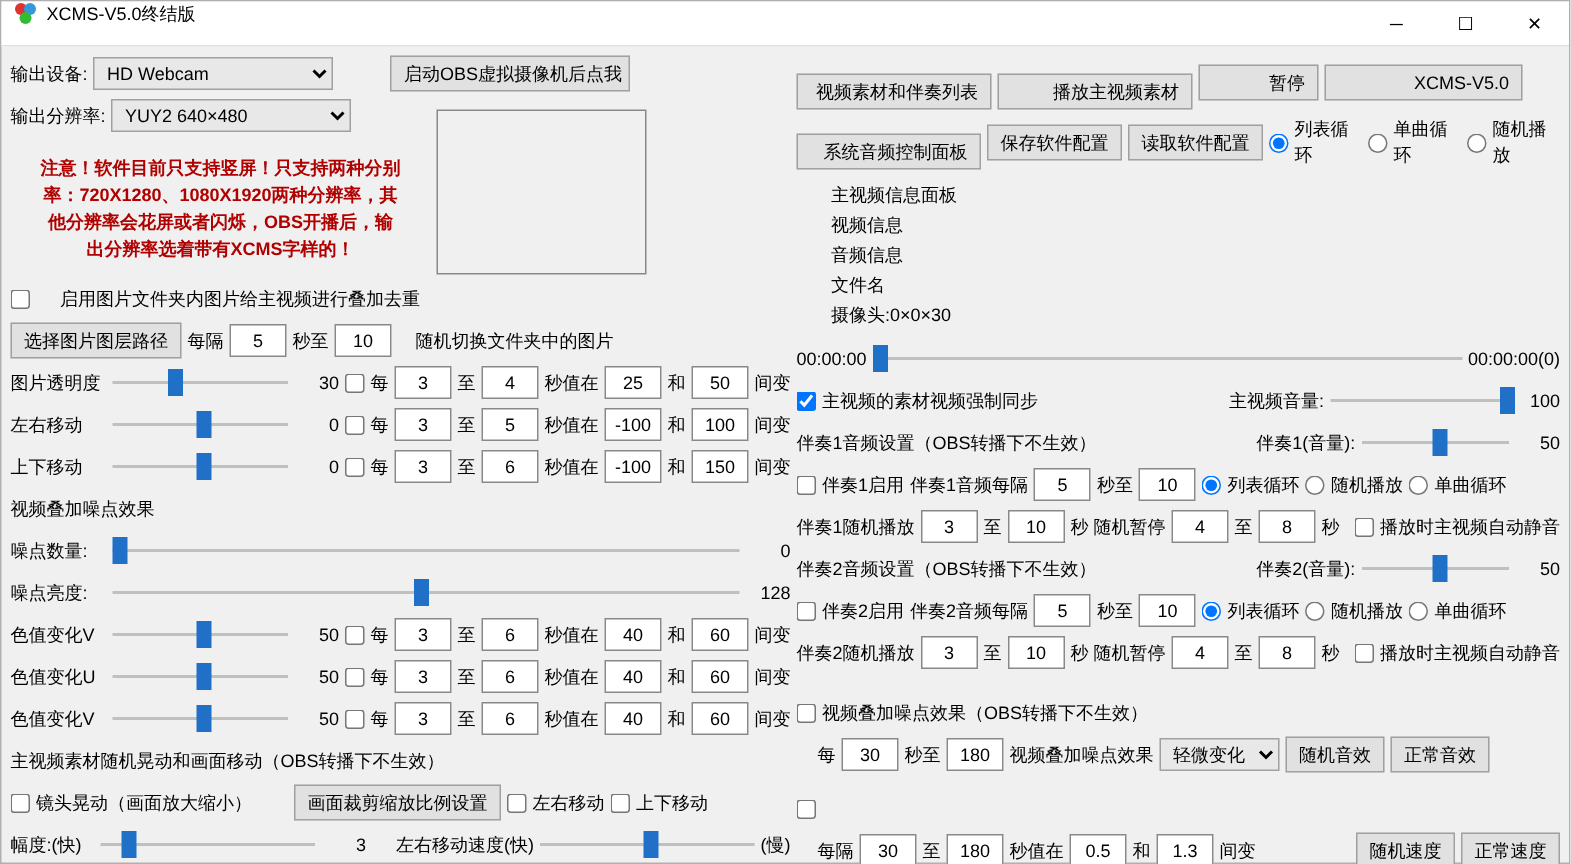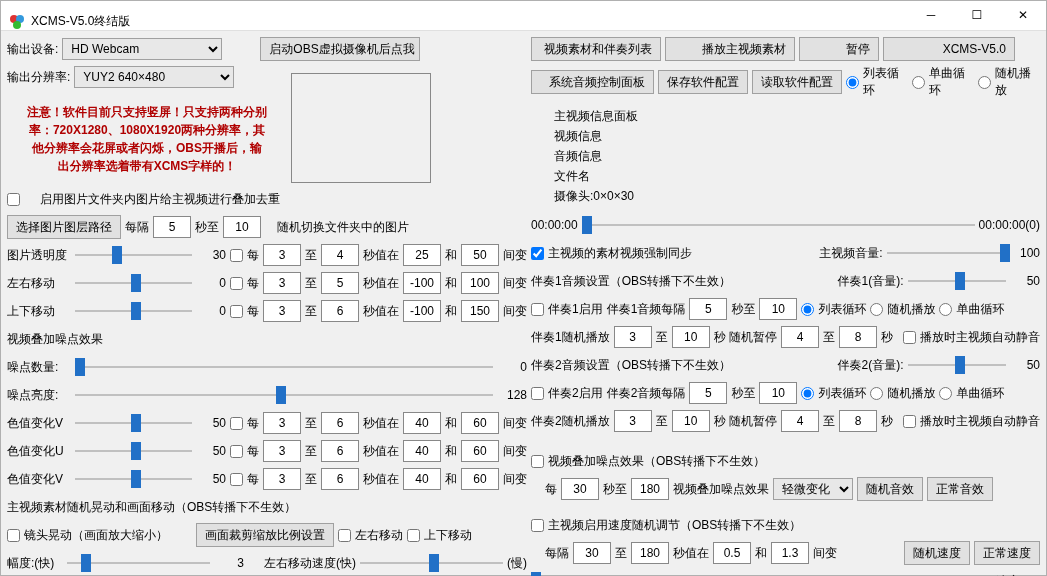--- a/index.html
+++ b/index.html
@@ -1,30 +1,30 @@
 <!DOCTYPE html>
 <html><head>
 <meta charset="utf-8">
 <style>
 * { box-sizing: border-box; margin: 0; padding: 0; }
 body { font-family: "Microsoft YaHei", SimSun, sans-serif; font-size: 12px; background: #f0f0f0; color: #000; user-select: none; }
 .window { width: 1047px; height: 576px; background: #f0f0f0; border: 1px solid #b0b0b0; display: flex; flex-direction: column; }
-.titlebar { height: 30px; background: #fff; display: flex; align-items: flex-end; padding-left: 8px; border-bottom: 1px solid #e0e0e0; }
+.titlebar { height: 30px; background: #fff; display: flex; align-items: flex-start; padding-left: 8px; border-bottom: 1px solid #e0e0e0; }
 .titlebar .icon { width: 16px; height: 16px; margin-right: 6px; }
 .titlebar .title { flex: 1; font-size: 12px; }
 .titlebar .ctrl { width: 46px; height: 30px; display: flex; align-items: center; justify-content: center; font-size: 12px; }
 .body { flex: 1; display: flex; padding: 6px; gap: 4px; }
 .col { display: flex; flex-direction: column; gap: 4px; }
 .col-left { width: 520px; }
 .col-right { flex: 1; }
 .row { display: flex; align-items: center; gap: 4px; min-height: 24px; }
 .lbl { white-space: nowrap; }
 select { height: 22px; font-size: 12px; border: 1px solid #a0a0a0; background: #e8e8e8; padding: 0 4px; }
 button { height: 24px; font-size: 12px; border: 1px solid #a0a0a0; background: #e1e1e1; padding: 0 8px; cursor: pointer; white-space: nowrap; text-align: right; }
-button.wide { width: 130px; }
+button.wide { width: 130px; margin-top: 12px; }
 input[type=text] { height: 22px; width: 38px; text-align: center; border: 1px solid #888; font-size: 12px; }
 input[type=checkbox] { width: 13px; height: 13px; }
 input[type=radio] { width: 13px; height: 13px; }
 .slider { position: relative; height: 18px; flex: 1; display: flex; align-items: center; }
 .slider .track { height: 2px; width: 100%; background: #c0c0c0; }
 .slider .thumb { position: absolute; width: 10px; height: 18px; background: #2170c7; top: 0; }
 .preview-box { width: 140px; height: 110px; border: 1px solid #888; background: #f0f0f0; }
 .notice { color: #b00000; text-align: center; line-height: 18px; font-weight: bold; padding: 8px 20px; }
 .info-panel { border: 1px solid transparent; padding: 2px 0 2px 22px; line-height: 20px; }
 .num { display: inline-block; min-width: 30px; text-align: right; }
@@ -385,21 +385,20 @@
         <span>视频叠加噪点效果</span>
         <select style="width:80px"><option>轻微变化</option></select>
         <button>随机音效</button>
         <button>正常音效</button>
       </div>
 
       <div style="height:4px"></div>
 
       <div class="row">
         <input type="checkbox" style="">
-          <span>主视频启用速度随机调节（OBS转播下不生效）</span>
       </div>
       <div class="row">
         <span style="width:10px"></span>
         <span>每隔</span>
         <input type="text" value="30" style="">
           <span>至</span>
         <input type="text" value="180" style="">
         <span>秒值在</span>
         <input type="text" value="0.5" style="">
           <span>和</span>

